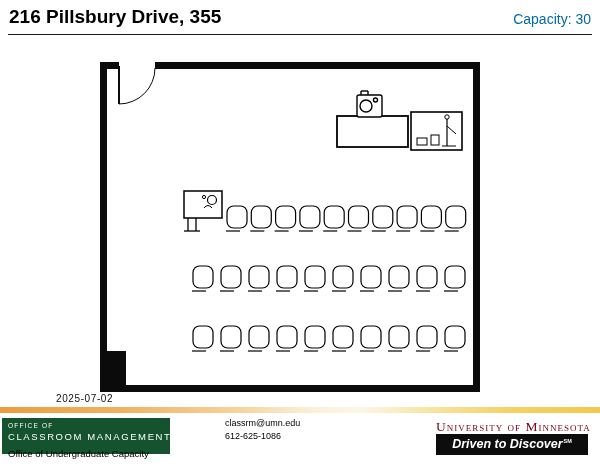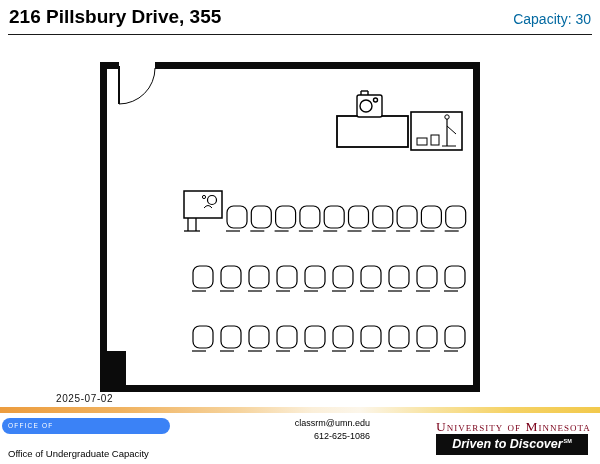--- a/index.html
+++ b/index.html
@@ -11,28 +11,28 @@
   .title { position:absolute; left:9px; top:6px; font-size:19px; font-weight:700; color:#000; }
   .capacity { position:absolute; right:9px; top:11px; font-size:14px; color:#0369a1; }
   .header-rule { position:absolute; left:8px; right:8px; top:34px; border-top:1.6px solid #1a1a1a; }
   #plan-svg { position:absolute; left:0; top:0; }
   .date { position:absolute; left:8px; top:393px; font-size:10px; letter-spacing:.6px; color:#111;margin-left:48px; }
   .grad-bar {
     position:absolute; left:0; right:0; top:407px; height:6px;
     background:linear-gradient(90deg,#ec9c3e 0%,#f0b25f 20%,#f6d49e 40%,#fbefd9 52%,#fcf6ea 60%,#f8e3a0 72%,#f5d265 85%,#f2c94c 100%);
   }
   .office-box {
-    position:absolute; left:2px; top:418px; width:168px; height:16px;
-    background:#3b82f6; color:#fff; padding:4px 0 0 6px;border-radius:8px;
+    position:absolute; left:2px; top:418px; width:168px; height:36px;
+    background:#14532d; color:#fff; padding:4px 0 0 6px;
   }
   .office-small { font-size:6.5px; letter-spacing:1.2px; }
   .office-main { font-size:9.5px; letter-spacing:1.6px; margin-top:2px; white-space:nowrap; }
   .office-sub { position:absolute; left:8px; top:448px; font-size:9.5px; color:#000; }
   .contact {
-    position:absolute; left:225px; top:417px; width:145px; text-align:right;
+    position:absolute; left:225px; top:417px; width:145px; text-align:left;
     font-size:9px; line-height:13px; color:#000;
   }
   .umn {
     position:absolute; right:12px; top:419px; width:152px; text-align:center;
     font-family:"Liberation Serif", serif; font-variant:small-caps;
     letter-spacing:1px; font-size:13.5px; color:#7a0019; white-space:nowrap;
   }
   .tagline {
     position:absolute; right:12px; top:434px; width:152px; text-align:center;
     background:#0d0d0d; color:#fff; font-style:italic; font-weight:bold;

